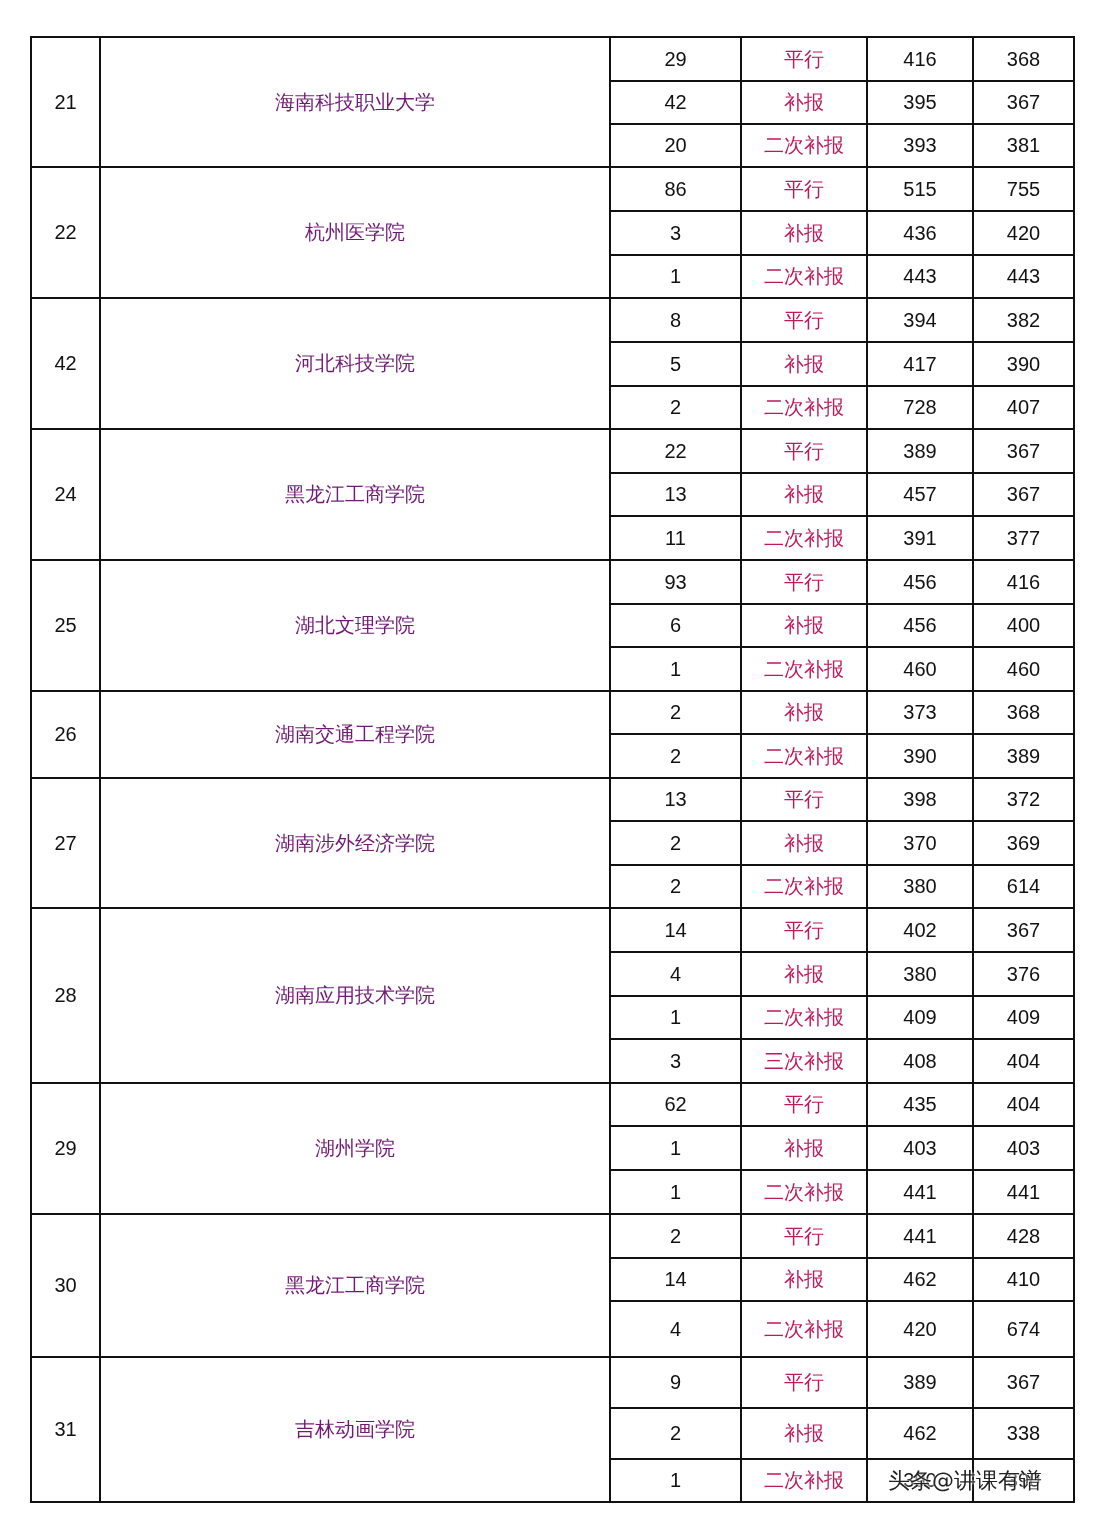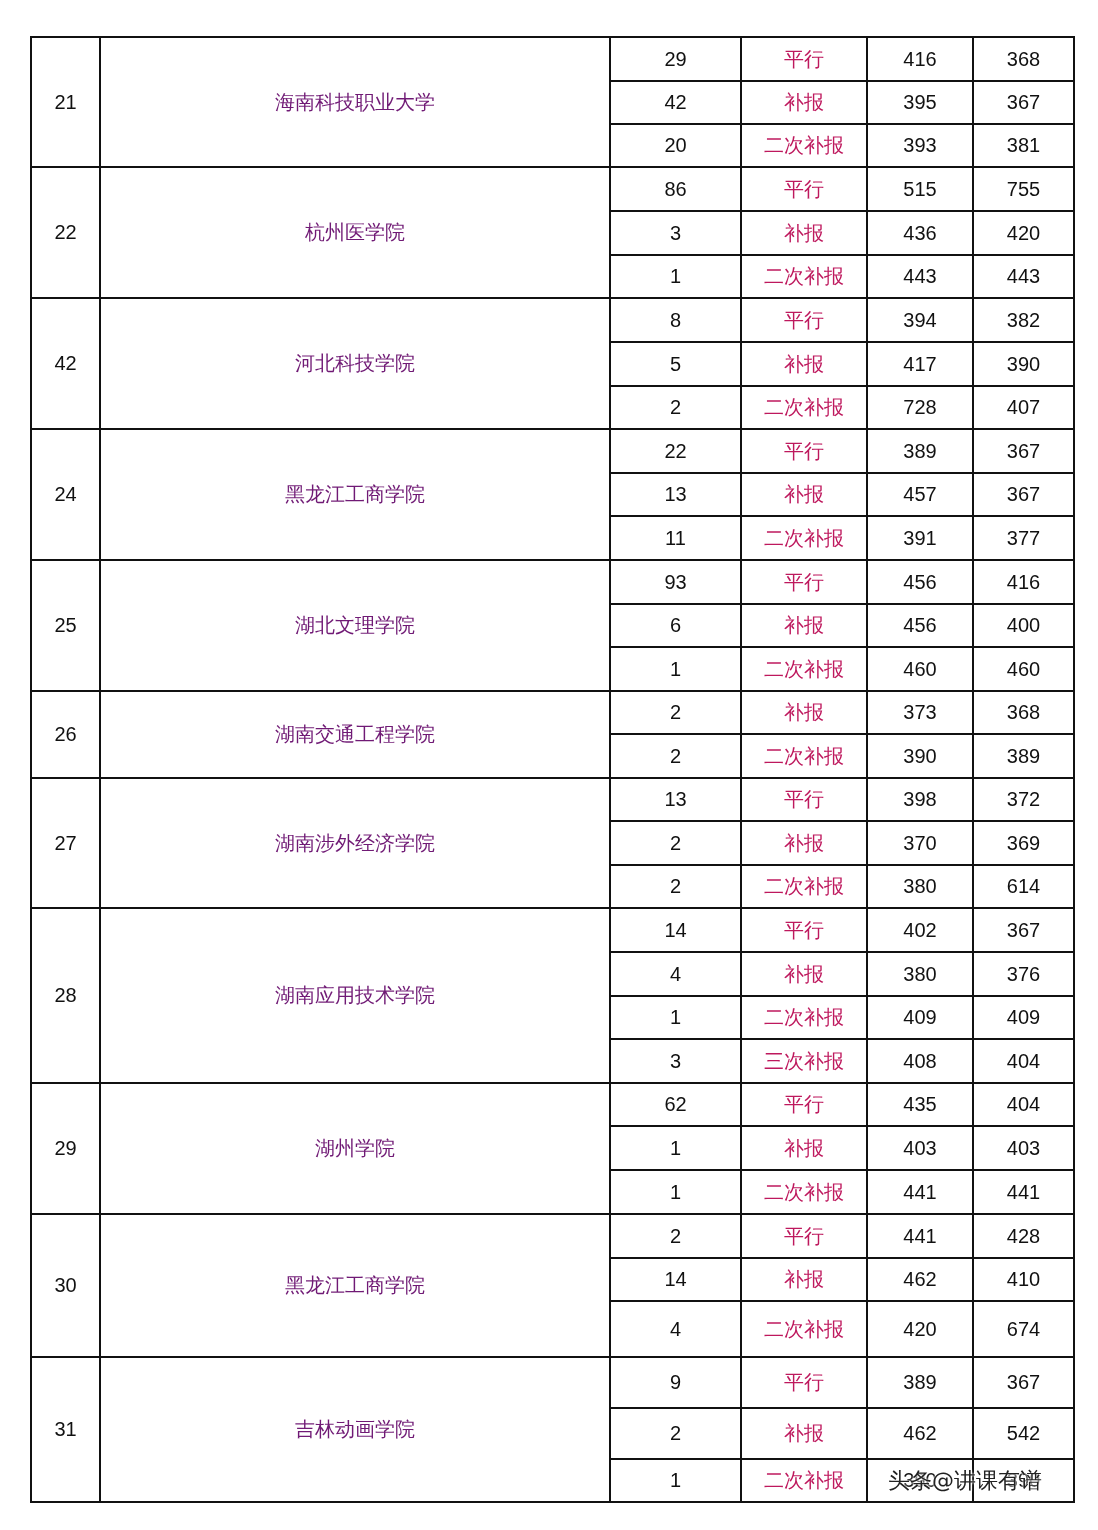--- a/index.html
+++ b/index.html
@@ -233,21 +233,21 @@
         <td class="name" rowspan="3">吉林动画学院</td>
         <td>9</td>
         <td class="type">平行</td>
         <td>389</td>
         <td>367</td>
       </tr>
       <tr style="height: 51px;">
         <td>2</td>
         <td class="type">补报</td>
         <td>462</td>
-        <td>542</td>
+        <td>338</td>
       </tr>
       <tr style="height: 43px;">
         <td>1</td>
         <td class="type">二次补报</td>
         <td>390</td>
         <td>390</td>
       </tr>
     </tbody>
 </table>
 

